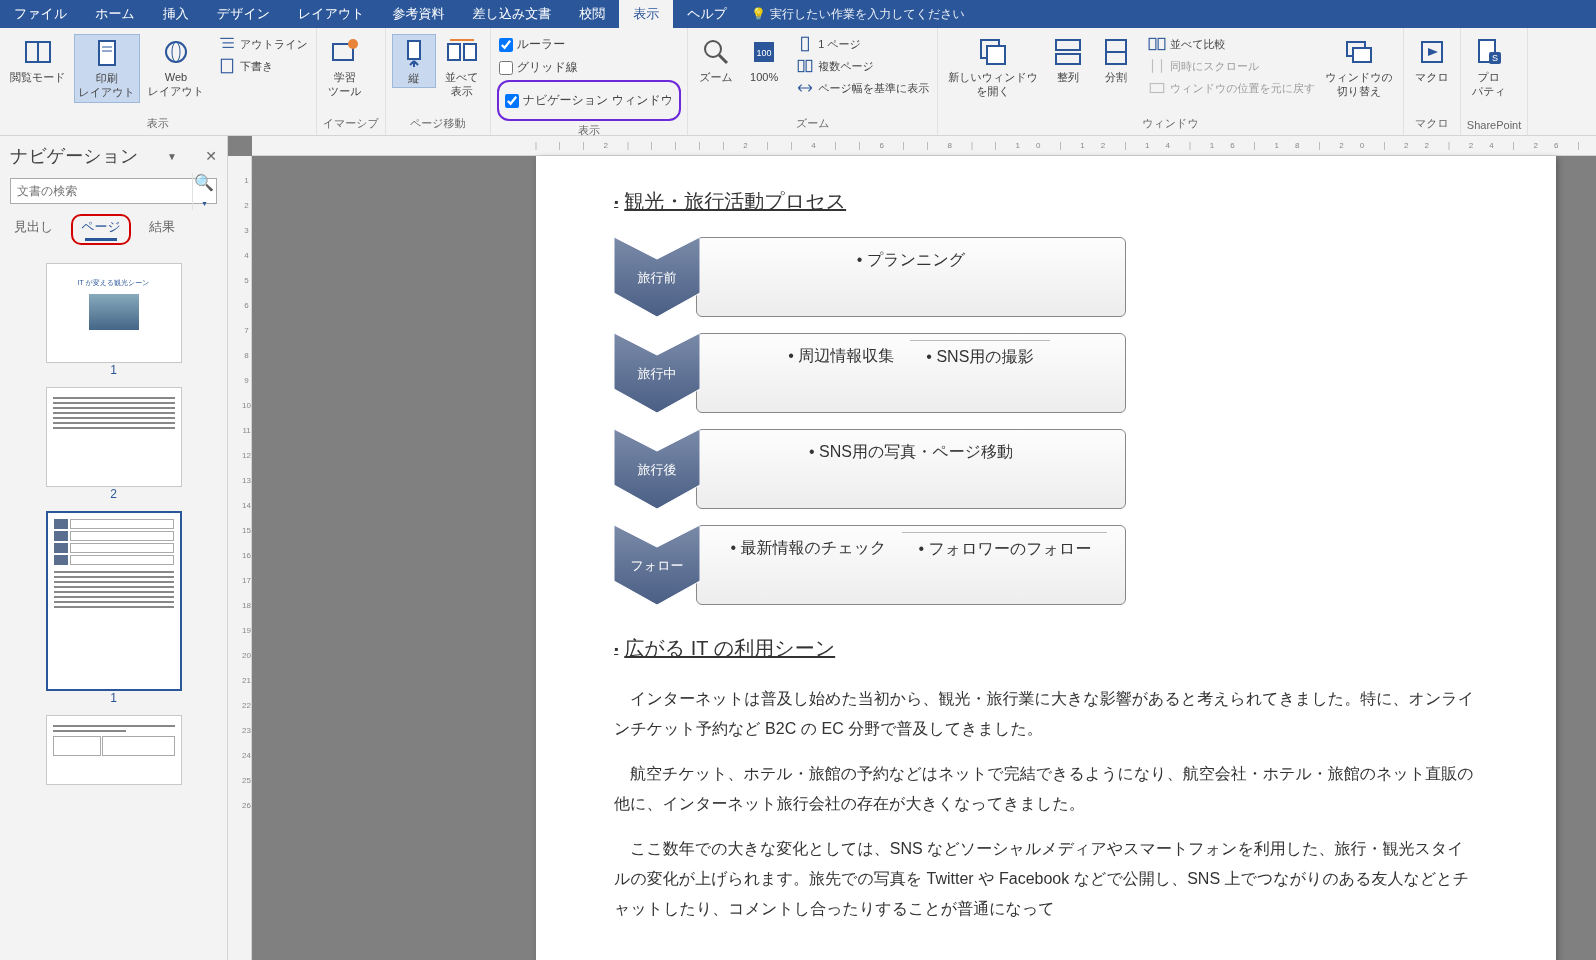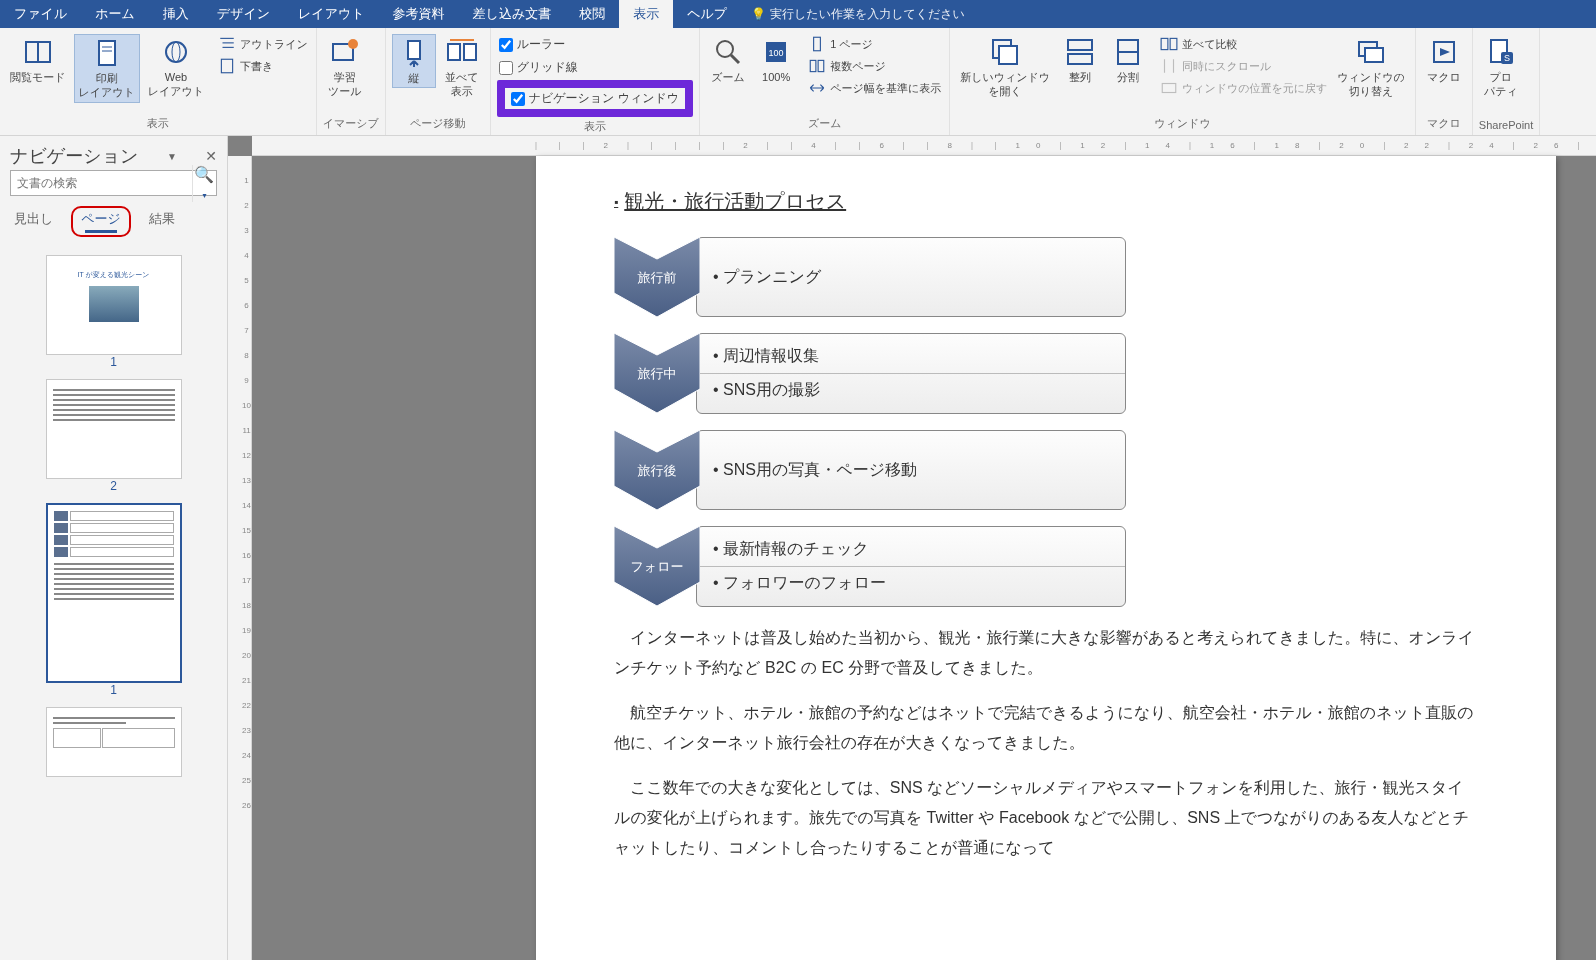--- a/index.html
+++ b/index.html
@@ -13,25 +13,25 @@
 .ribbon-group-content{flex:1;display:flex;align-items:flex-start;gap:4px;padding-top:4px}
 .ribbon-group-label{text-align:center;font-size:11px;color:#666;padding:2px 0 4px}
 .rbtn{display:flex;flex-direction:column;align-items:center;justify-content:flex-start;padding:2px 4px;font-size:11px;color:#444;min-width:44px;text-align:center;line-height:1.3;cursor:pointer}
 .rbtn.active{background:#c8d8ee;border:1px solid #9db8d9}
 .rbtn .ico{width:32px;height:32px;display:flex;align-items:flex-start;justify-content:center;margin-bottom:2px}
 .rbtn-sm{display:flex;align-items:center;gap:4px;font-size:11px;color:#444;padding:1px 2px;cursor:pointer}
 .rbtn-sm .ico{width:18px;height:18px;display:flex;align-items:center;justify-content:center}
 .stack{display:flex;flex-direction:column;gap:2px}
 .chk{display:flex;align-items:center;gap:4px;font-size:12px;color:#444;padding:2px}
 .chk input{width:14px;height:14px}
-.red-box{border:8px solid #6d28d9;border-radius:2px;padding:0 4px}
+.red-box{border:2px solid #6d28d9;border-radius:12px;padding:8px 4px}
 .ruler-corner{position:absolute;left:236px;top:136px;width:20px;height:20px;background:#f3f3f3;border:1px solid #d4d4d4;display:flex;align-items:center;justify-content:center;font-size:9px;color:#888}
 .workspace{display:flex;height:calc(100% - 136px)}
 .navpane{width:228px;background:#f3f3f3;border-right:1px solid #d4d4d4;display:flex;flex-direction:column;padding:8px 10px}
-.navpane-header{display:flex;align-items:center;justify-content:space-between;margin-bottom:2px}
+.navpane-header{display:flex;align-items:center;justify-content:space-between;margin-bottom:10px}
 .navpane-title{font-size:18px;color:#444}
 .navpane-close{font-size:14px;color:#666;cursor:pointer}
 .navpane-search{display:flex;border:1px solid #ababab;background:#fff;height:26px;align-items:center;margin-bottom:14px}
 .navpane-search input{flex:1;border:none;outline:none;padding:0 6px;font-size:12px;color:#6d28d9}
 .navpane-search .sbtn{width:24px;text-align:center;color:#2b579a;border-left:1px solid #e1e1e1}
 .navpane-tabs{display:flex;gap:18px;font-size:13px;color:#666;margin-bottom:14px;padding:0 4px}
 .navpane-tabs .ntab{cursor:pointer}
 .navpane-tabs .ntab.active{color:#2b579a;font-weight:500}
 .navpane-tabs .red-box2{border:2px solid #d20000;border-radius:10px;padding:2px 8px;margin-top:-4px}
 .nav-underline{width:32px;height:3px;background:#2b579a;margin:2px auto 0}
@@ -43,21 +43,21 @@
 .doc-area{flex:1;position:relative;background:#808080;overflow:hidden}
 .vruler{position:absolute;left:0;top:20px;width:24px;bottom:0;background:#f3f3f3;border-right:1px solid #d4d4d4;font-size:8px;color:#888;writing-mode:vertical-rl}
 .hruler{position:absolute;left:24px;top:0;right:0;height:20px;background:#f3f3f3;border-bottom:1px solid #d4d4d4;font-size:8px;color:#888;display:flex;align-items:center;padding-left:280px;letter-spacing:16px;white-space:nowrap;overflow:hidden}
 .paper{position:absolute;left:308px;top:20px;width:1020px;background:#fff;min-height:1200px;box-shadow:2px 2px 6px rgba(0,0,0,.3);padding:28px 78px}
 .doc-h{font-size:20px;color:#333;text-decoration:underline;margin:4px 0 22px;display:flex;align-items:center;gap:6px}
 .doc-h::before{content:"▪";font-size:12px}
 .process-row{display:flex;align-items:stretch;margin-bottom:16px}
 .chev{width:86px;height:80px;position:relative}
 .chev svg{width:100%;height:100%}
 .chev-label{position:absolute;top:32px;left:0;right:0;text-align:center;color:#fff;font-size:13px;font-weight:500}
-.process-box{flex:0 0 430px;border:1px solid #888;border-radius:6px;background:linear-gradient(#fdfdfd,#ededed);margin-left:-4px;display:flex;flex-direction:column;justify-content:center;padding:6px 0}
+.process-box{flex:0 0 430px;border:1px solid #888;border-radius:6px;background:linear-gradient(#fdfdfd,#ededed);margin-left:-4px;display:flex;flex-direction:row;justify-content:center;padding:6px 0}
 .process-box .item{font-size:16px;color:#333;padding:6px 16px}
 .process-box .item.border-t{border-top:1px solid #bbb}
 .body-text{font-size:16px;color:#333;line-height:1.9;text-indent:1em;margin-top:14px}
 svg.ico-svg{width:100%;height:100%}
 .vruler-ticks{display:flex;flex-direction:column;align-items:center;font-size:8px;color:#888;writing-mode:horizontal-tb;padding-top:20px;gap:16px}
 </style>
 </head>
 <body>
 
 <div class="menubar">
@@ -527,18 +527,19 @@
                   </linearGradient>
                 </defs>
                 <path d="M0 0 L43 22 L86 0 L86 56 L43 80 L0 56 Z" fill="url(#g)" stroke="#fff" stroke-width="1"></path>
               </svg><div class="chev-label">フォロー</div></div>
             <div class="process-box">
               <div class="item">• 最新情報のチェック</div>
               <div class="item border-t">• フォロワーのフォロー</div>
             </div>
           </div>
         </div>
+      <div class="doc-h" style="margin-top:30px">広がる IT の利用シーン</div>
       <p class="body-text">インターネットは普及し始めた当初から、観光・旅行業に大きな影響があると考えられてきました。特に、オンラインチケット予約など B2C の EC 分野で普及してきました。</p>
       <p class="body-text">航空チケット、ホテル・旅館の予約などはネットで完結できるようになり、航空会社・ホテル・旅館のネット直販の他に、インターネット旅行会社の存在が大きくなってきました。</p>
       <p class="body-text">ここ数年での大きな変化としては、SNS などソーシャルメディアやスマートフォンを利用した、旅行・観光スタイルの変化が上げられます。旅先での写真を Twitter や Facebook などで公開し、SNS 上でつながりのある友人などとチャットしたり、コメントし合ったりすることが普通になって</p>
     </div>
   </div>
 </div>
 
 </body></html>

